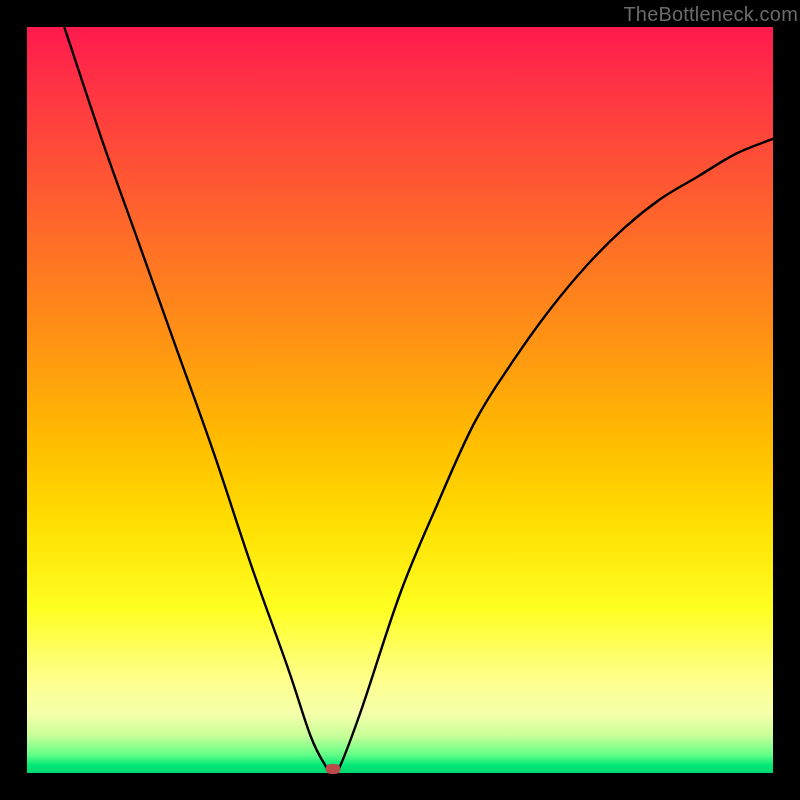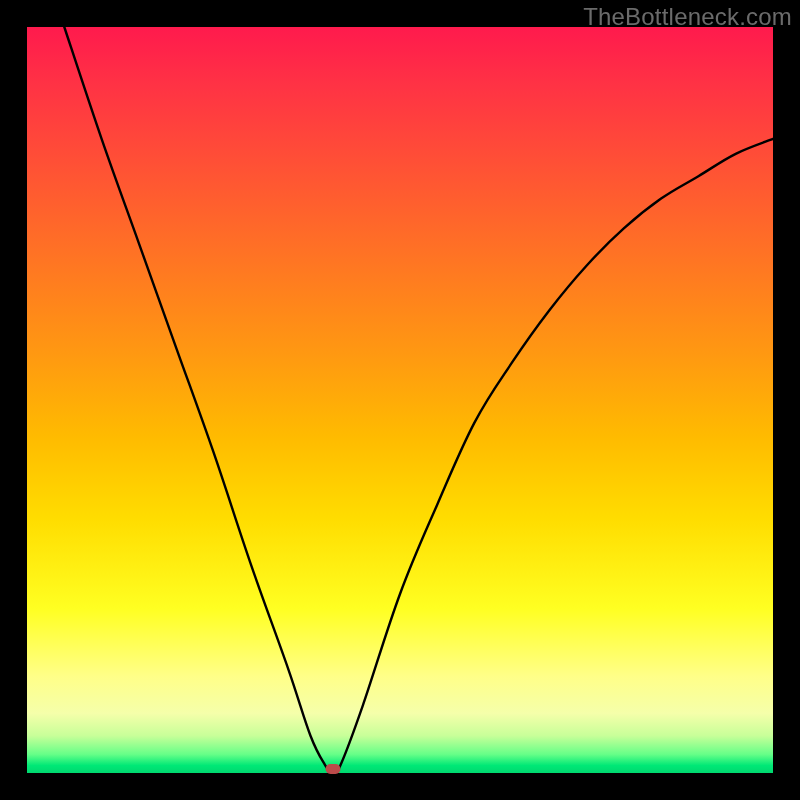--- a/index.html
+++ b/index.html
@@ -38,23 +38,23 @@
       #f5ffaa 92%,
       #c8ff99 95%,
       #66ff88 97.5%,
       #00e876 99%,
       #00d86f 100%
     );
   }
   .watermark {
     position: absolute;
     top: 3px;
-    right: 8px;
+    right: 2px;
     color: #6b6b6b;
-    font-size: 24px;
+    font-size: 20px;
     font-weight: 500;
     letter-spacing: 0.2px;
     z-index: 10;
   }
   svg.curve {
     position: absolute;
     left: 0;
     top: 0;
     width: 746px;
     height: 746px;

